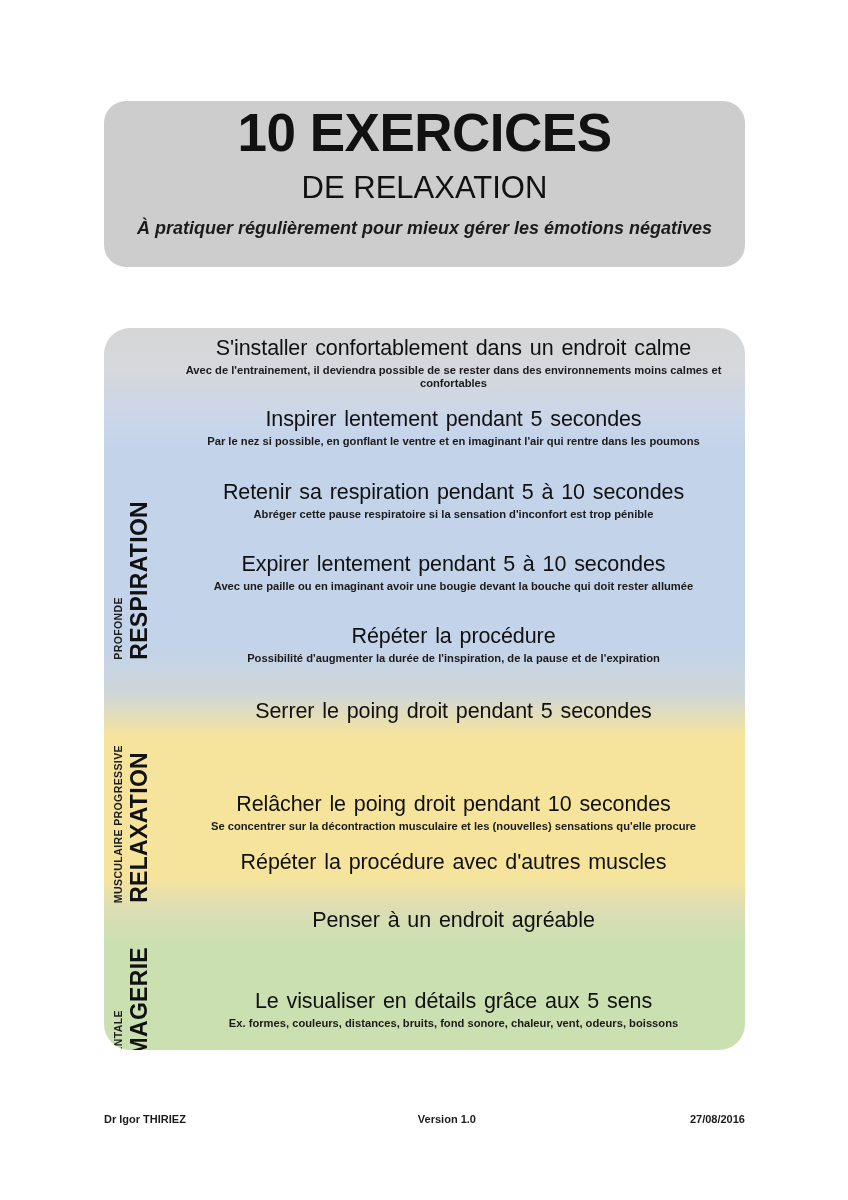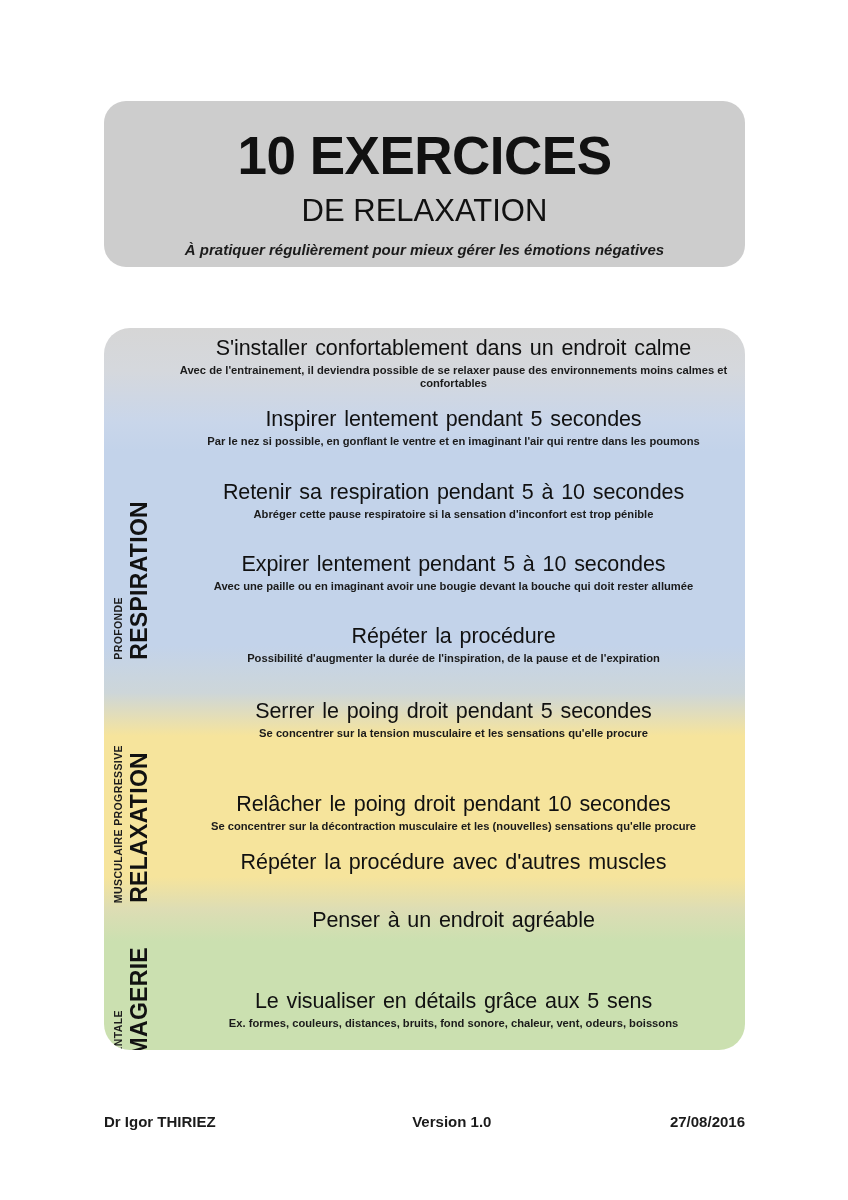--- a/index.html
+++ b/index.html
@@ -17,38 +17,38 @@
   }
 
   
   .header {
     position: absolute;
     left: 104px; top: 101px;
     width: 641px; height: 166px;
     background: #cdcdcd;
     border-radius: 22px;
     text-align: center;
-    padding-top: 27px;
+    padding-top: 4px;
   }
   .header-title {
     font-size: 53px;
     font-weight: 700;
     letter-spacing: -0.5px;
     line-height: 1.05;
     color: #111111;
   }
   .header-subtitle {
     font-size: 31px;
     font-weight: 400;
     letter-spacing: 0px;
     margin-top: 9px;
     color: #111111;
   }
   .header-tagline {
-    font-size: 15px;
+    font-size: 18px;
     font-style: italic;
     font-weight: 600;
     margin-top: 12px;
     color: #1b1b1b;
   }
 
   
   .panel {
     position: absolute;
     left: 104px; top: 328px;
@@ -122,21 +122,21 @@
   }
 
   
   .footer {
     position: absolute;
     left: 104px; top: 1113px;
     width: 641px;
     display: flex;
     justify-content: space-between;
     align-items: baseline;
-    font-size: 15px;
+    font-size: 11px;
     font-weight: 600;
     color: #1b1b1b;
   }
   .footer-mid { margin-left: 18px; text-align: center; }
 </style>
 </head>
 <body>
 
 <div class="page">
 
@@ -158,21 +158,21 @@
       <div class="vlabel-inner vlabel-sub">MUSCULAIRE PROGRESSIVE</div>
     </div>
 
     <div class="vlabel" style="top:570px; height:165px; width:56px;">
       <div class="vlabel-inner vlabel-main">IMAGERIE</div>
       <div class="vlabel-inner vlabel-sub">MENTALE</div>
     </div>
 
     <div class="row" style="top:8px;">
       <div class="row-title">S'installer confortablement dans un endroit calme</div>
-      <div class="row-sub">Avec de l'entrainement, il deviendra possible de se relaxer pause des environnements moins calmes et confortables</div>
+      <div class="row-sub">Avec de l'entrainement, il deviendra possible de se rester dans des environnements moins calmes et confortables</div>
     </div>
 
     <div class="row" style="top:79px;">
       <div class="row-title">Inspirer lentement pendant 5 secondes</div>
       <div class="row-sub">Par le nez si possible, en gonflant le ventre et en imaginant l'air qui rentre dans les poumons</div>
     </div>
 
     <div class="row" style="top:152px;">
       <div class="row-title">Retenir sa respiration pendant 5 à 10 secondes</div>
       <div class="row-sub">Abréger cette pause respiratoire si la sensation d'inconfort est trop pénible</div>
@@ -183,21 +183,20 @@
       <div class="row-sub">Avec une paille ou en imaginant avoir une bougie devant la bouche qui doit rester allumée</div>
     </div>
 
     <div class="row" style="top:296px;">
       <div class="row-title">Répéter la procédure</div>
       <div class="row-sub">Possibilité d'augmenter la durée de l'inspiration, de la pause et de l'expiration</div>
     </div>
 
     <div class="row" style="top:371px;">
       <div class="row-title">Serrer le poing droit pendant 5 secondes</div>
-      <div class="row-sub">Se concentrer sur la tension musculaire et les sensations qu'elle procure</div>
     </div>
 
     <div class="row" style="top:464px;">
       <div class="row-title">Relâcher le poing droit pendant 10 secondes</div>
       <div class="row-sub">Se concentrer sur la décontraction musculaire et les (nouvelles) sensations qu'elle procure</div>
     </div>
 
     <div class="row" style="top:522px;">
       <div class="row-title">Répéter la procédure avec d'autres muscles</div>
     </div>

